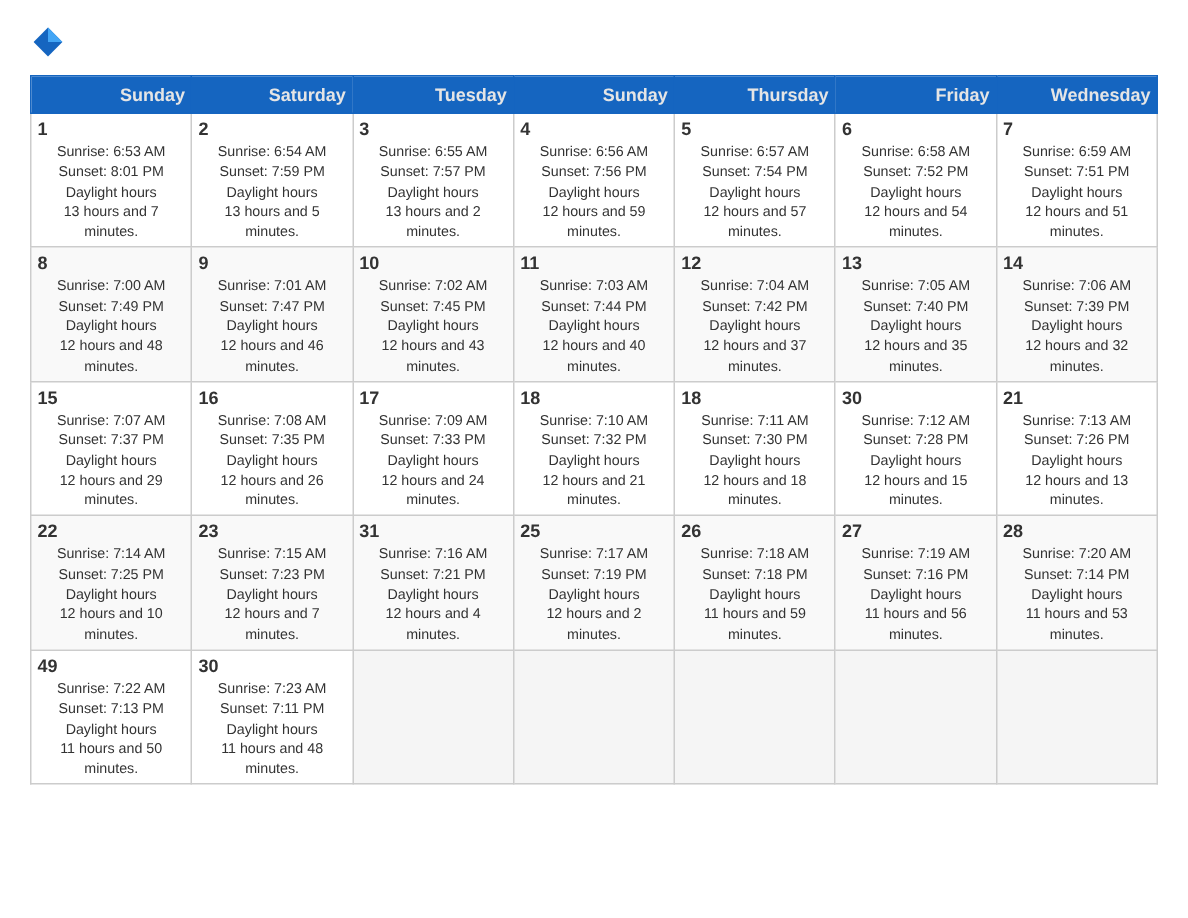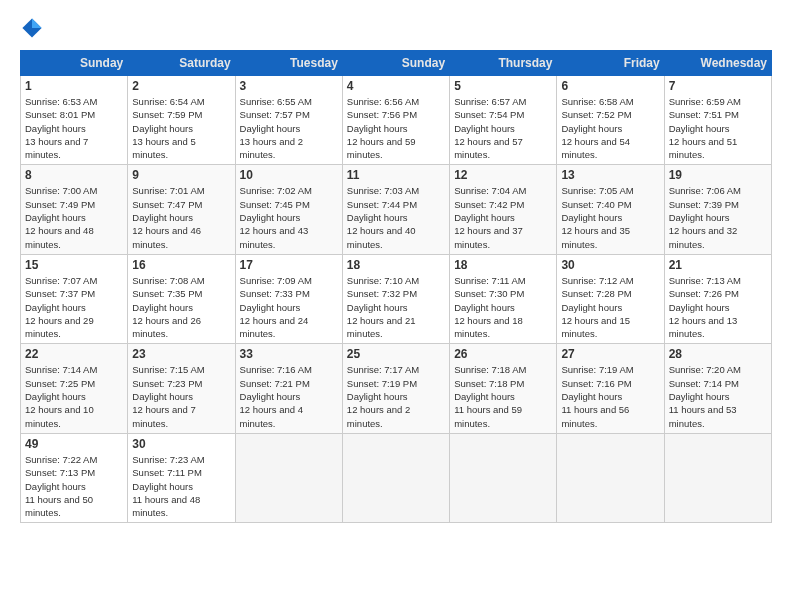--- a/index.html
+++ b/index.html
@@ -86,20 +86,21 @@
     .day-number {
       font-size: 12px;
       font-weight: bold;
       color: #333;
       margin-bottom: 2px;
     }
     .day-info {
       color: #333;
       font-size: 9.5px;
       line-height: 1.4;
+      text-align: center;
     }
   </style>
 </head>
 <body>
 
 <div class="page">
   <div class="header">
     <div class="logo">
       <svg class="logo-icon" viewBox="0 0 40 40">
         <polygon points="20,4 36,20 20,36 4,20" fill="#1565c0"></polygon>
@@ -178,21 +179,21 @@
           </td>
           <td>
             <div class="day-number">12</div>
             <div class="day-info">Sunrise: 7:04 AM<br>Sunset: 7:42 PM<br>Daylight hours<br>12 hours and 37 minutes.</div>
           </td>
           <td>
             <div class="day-number">13</div>
             <div class="day-info">Sunrise: 7:05 AM<br>Sunset: 7:40 PM<br>Daylight hours<br>12 hours and 35 minutes.</div>
           </td>
           <td>
-            <div class="day-number">19</div>
+            <div class="day-number">14</div>
             <div class="day-info">Sunrise: 7:06 AM<br>Sunset: 7:39 PM<br>Daylight hours<br>12 hours and 32 minutes.</div>
           </td>
         </tr>
         <tr>
           <td>
             <div class="day-number">15</div>
             <div class="day-info">Sunrise: 7:07 AM<br>Sunset: 7:37 PM<br>Daylight hours<br>12 hours and 29 minutes.</div>
           </td>
           <td>
             <div class="day-number">16</div>
@@ -222,21 +223,21 @@
         <tr>
           <td>
             <div class="day-number">22</div>
             <div class="day-info">Sunrise: 7:14 AM<br>Sunset: 7:25 PM<br>Daylight hours<br>12 hours and 10 minutes.</div>
           </td>
           <td>
             <div class="day-number">23</div>
             <div class="day-info">Sunrise: 7:15 AM<br>Sunset: 7:23 PM<br>Daylight hours<br>12 hours and 7 minutes.</div>
           </td>
           <td>
-            <div class="day-number">33</div>
+            <div class="day-number">31</div>
             <div class="day-info">Sunrise: 7:16 AM<br>Sunset: 7:21 PM<br>Daylight hours<br>12 hours and 4 minutes.</div>
           </td>
           <td>
             <div class="day-number">25</div>
             <div class="day-info">Sunrise: 7:17 AM<br>Sunset: 7:19 PM<br>Daylight hours<br>12 hours and 2 minutes.</div>
           </td>
           <td>
             <div class="day-number">26</div>
             <div class="day-info">Sunrise: 7:18 AM<br>Sunset: 7:18 PM<br>Daylight hours<br>11 hours and 59 minutes.</div>
           </td>

